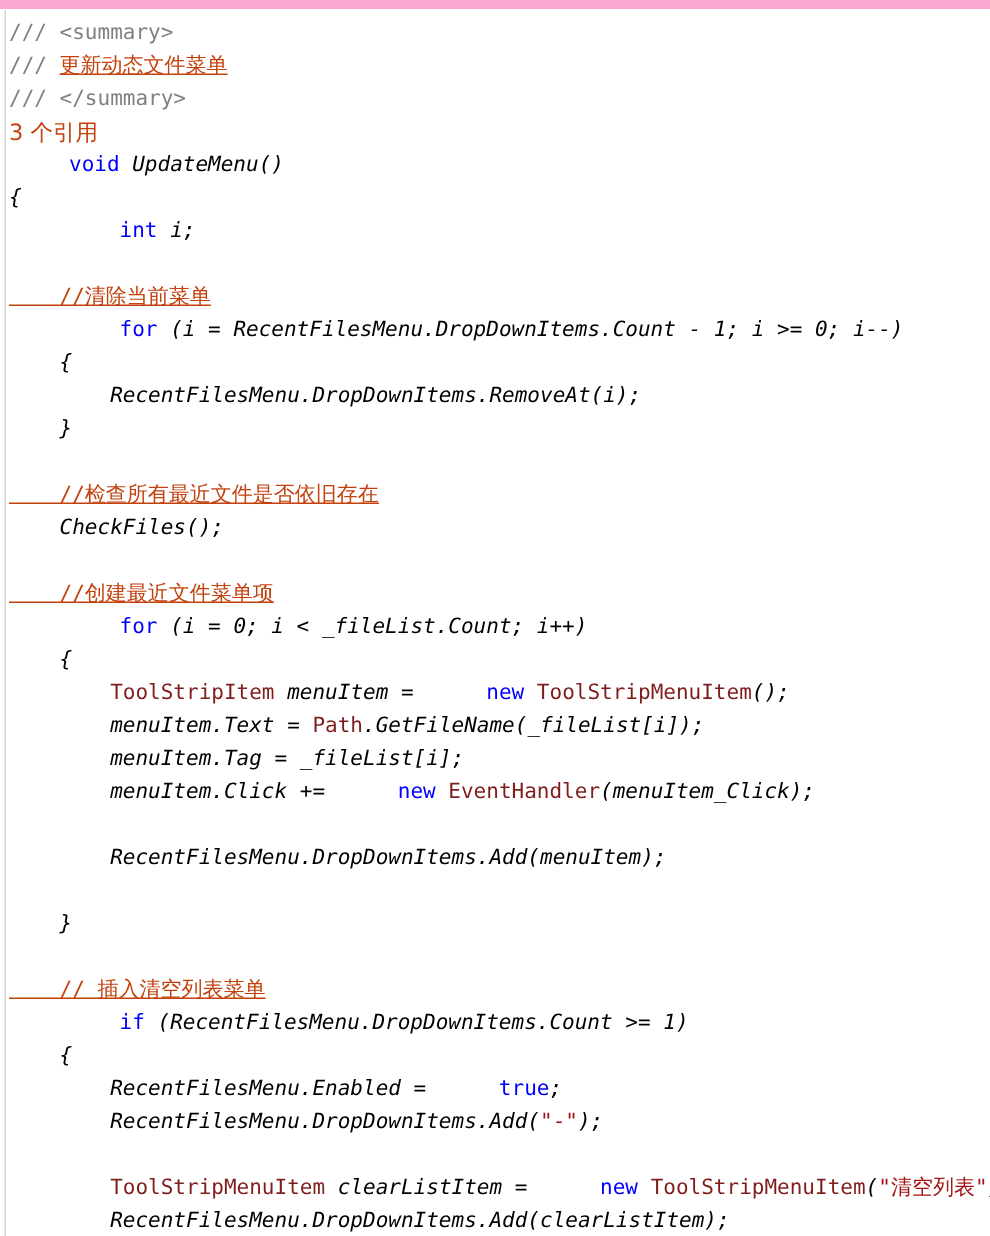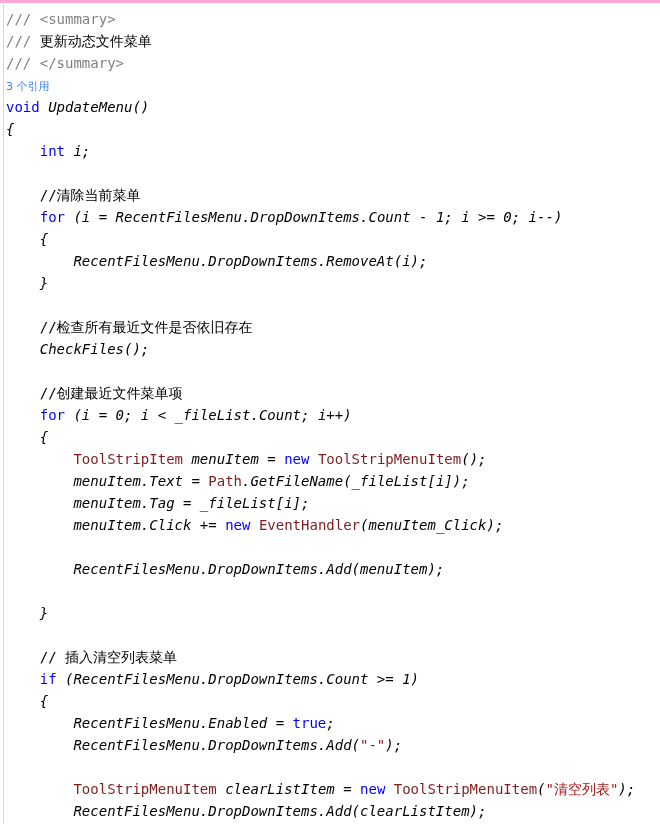--- a/index.html
+++ b/index.html
@@ -14,21 +14,21 @@
     overflow: hidden;
     font-family: "DejaVu Sans Mono", "Liberation Mono", monospace;
   }
 
   #editor {
     position: relative;
     box-sizing: border-box;
     width: 660px;
     height: 824px;
     background: #ffffff;
-    border-top: 3px solid #f9a8d4;
+    border-top: 6px solid #f9a8d4;
     padding-top: 5px;
   }
 
   
   #gutter-rule {
     position: absolute;
     left: 3px;
     top: 1px;
     bottom: 0;
     width: 1px;
@@ -46,26 +46,26 @@
     color: #000000;
   }
 
   .line {
     height: 22px;
     white-space: pre;
   }
 
   
   .t-plain    { color: #000000; font-style: italic; }
-  .t-keyword  { color: #0000ff; }
-  .t-comment  { color: #000000; }
+  .t-keyword  { color: #0000ff; margin-left: 40px; }
+  .t-comment  { color: #c2410c; text-decoration: underline; }
   .t-doc      { color: #808080; }
   .t-type     { color: #7f1d1d; }
   .t-string   { color: #a31515; }
-  .t-codelens { color: #3b82f6; font-size: 11px; font-family: "DejaVu Sans", "Liberation Sans", sans-serif; }
+  .t-codelens { color: #c2410c; font-size: 15px; font-family: "DejaVu Sans", "Liberation Sans", sans-serif; }
 </style>
 </head>
 <body>
 
 <div id="editor">
   <div id="gutter-rule"></div>
   <div id="code"><div class="line"><span class="t-doc">/// &lt;summary&gt;</span></div><div class="line"><span class="t-doc">/// </span><span class="t-comment">更新动态文件菜单</span></div><div class="line"><span class="t-doc">/// &lt;/summary&gt;</span></div><div class="line"><span class="t-codelens">3 个引用</span></div><div class="line"><span class="t-keyword">void</span><span class="t-plain"> UpdateMenu()</span></div><div class="line"><span class="t-plain">{</span></div><div class="line"><span class="t-keyword">    int</span><span class="t-plain"> i;</span></div><div class="line">&nbsp;</div><div class="line"><span class="t-comment">    //清除当前菜单</span></div><div class="line"><span class="t-keyword">    for</span><span class="t-plain"> (i = RecentFilesMenu.DropDownItems.Count - 1; i &gt;= 0; i--)</span></div><div class="line"><span class="t-plain">    {</span></div><div class="line"><span class="t-plain">        RecentFilesMenu.DropDownItems.RemoveAt(i);</span></div><div class="line"><span class="t-plain">    }</span></div><div class="line">&nbsp;</div><div class="line"><span class="t-comment">    //检查所有最近文件是否依旧存在</span></div><div class="line"><span class="t-plain">    CheckFiles();</span></div><div class="line">&nbsp;</div><div class="line"><span class="t-comment">    //创建最近文件菜单项</span></div><div class="line"><span class="t-keyword">    for</span><span class="t-plain"> (i = 0; i &lt; _fileList.Count; i++)</span></div><div class="line"><span class="t-plain">    {</span></div><div class="line"><span class="t-plain">        </span><span class="t-type">ToolStripItem</span><span class="t-plain"> menuItem = </span><span class="t-keyword">new</span><span class="t-plain"> </span><span class="t-type">ToolStripMenuItem</span><span class="t-plain">();</span></div><div class="line"><span class="t-plain">        menuItem.Text = </span><span class="t-type">Path</span><span class="t-plain">.GetFileName(_fileList[i]);</span></div><div class="line"><span class="t-plain">        menuItem.Tag = _fileList[i];</span></div><div class="line"><span class="t-plain">        menuItem.Click += </span><span class="t-keyword">new</span><span class="t-plain"> </span><span class="t-type">EventHandler</span><span class="t-plain">(menuItem_Click);</span></div><div class="line">&nbsp;</div><div class="line"><span class="t-plain">        RecentFilesMenu.DropDownItems.Add(menuItem);</span></div><div class="line">&nbsp;</div><div class="line"><span class="t-plain">    }</span></div><div class="line">&nbsp;</div><div class="line"><span class="t-comment">    // 插入清空列表菜单</span></div><div class="line"><span class="t-keyword">    if</span><span class="t-plain"> (RecentFilesMenu.DropDownItems.Count &gt;= 1)</span></div><div class="line"><span class="t-plain">    {</span></div><div class="line"><span class="t-plain">        RecentFilesMenu.Enabled = </span><span class="t-keyword">true</span><span class="t-plain">;</span></div><div class="line"><span class="t-plain">        RecentFilesMenu.DropDownItems.Add(</span><span class="t-string">"-"</span><span class="t-plain">);</span></div><div class="line">&nbsp;</div><div class="line"><span class="t-plain">        </span><span class="t-type">ToolStripMenuItem</span><span class="t-plain"> clearListItem = </span><span class="t-keyword">new</span><span class="t-plain"> </span><span class="t-type">ToolStripMenuItem</span><span class="t-plain">(</span><span class="t-string">"清空列表"</span><span class="t-plain">);</span></div><div class="line"><span class="t-plain">        RecentFilesMenu.DropDownItems.Add(clearListItem);</span></div><div class="line"><span class="t-plain">        clearListItem.Click += </span><span class="t-keyword">new</span><span class="t-plain"> </span><span class="t-type">EventHandler</span><span class="t-plain">(clearListItem_Click);</span></div></div>
 </div>
 
 </body></html>

